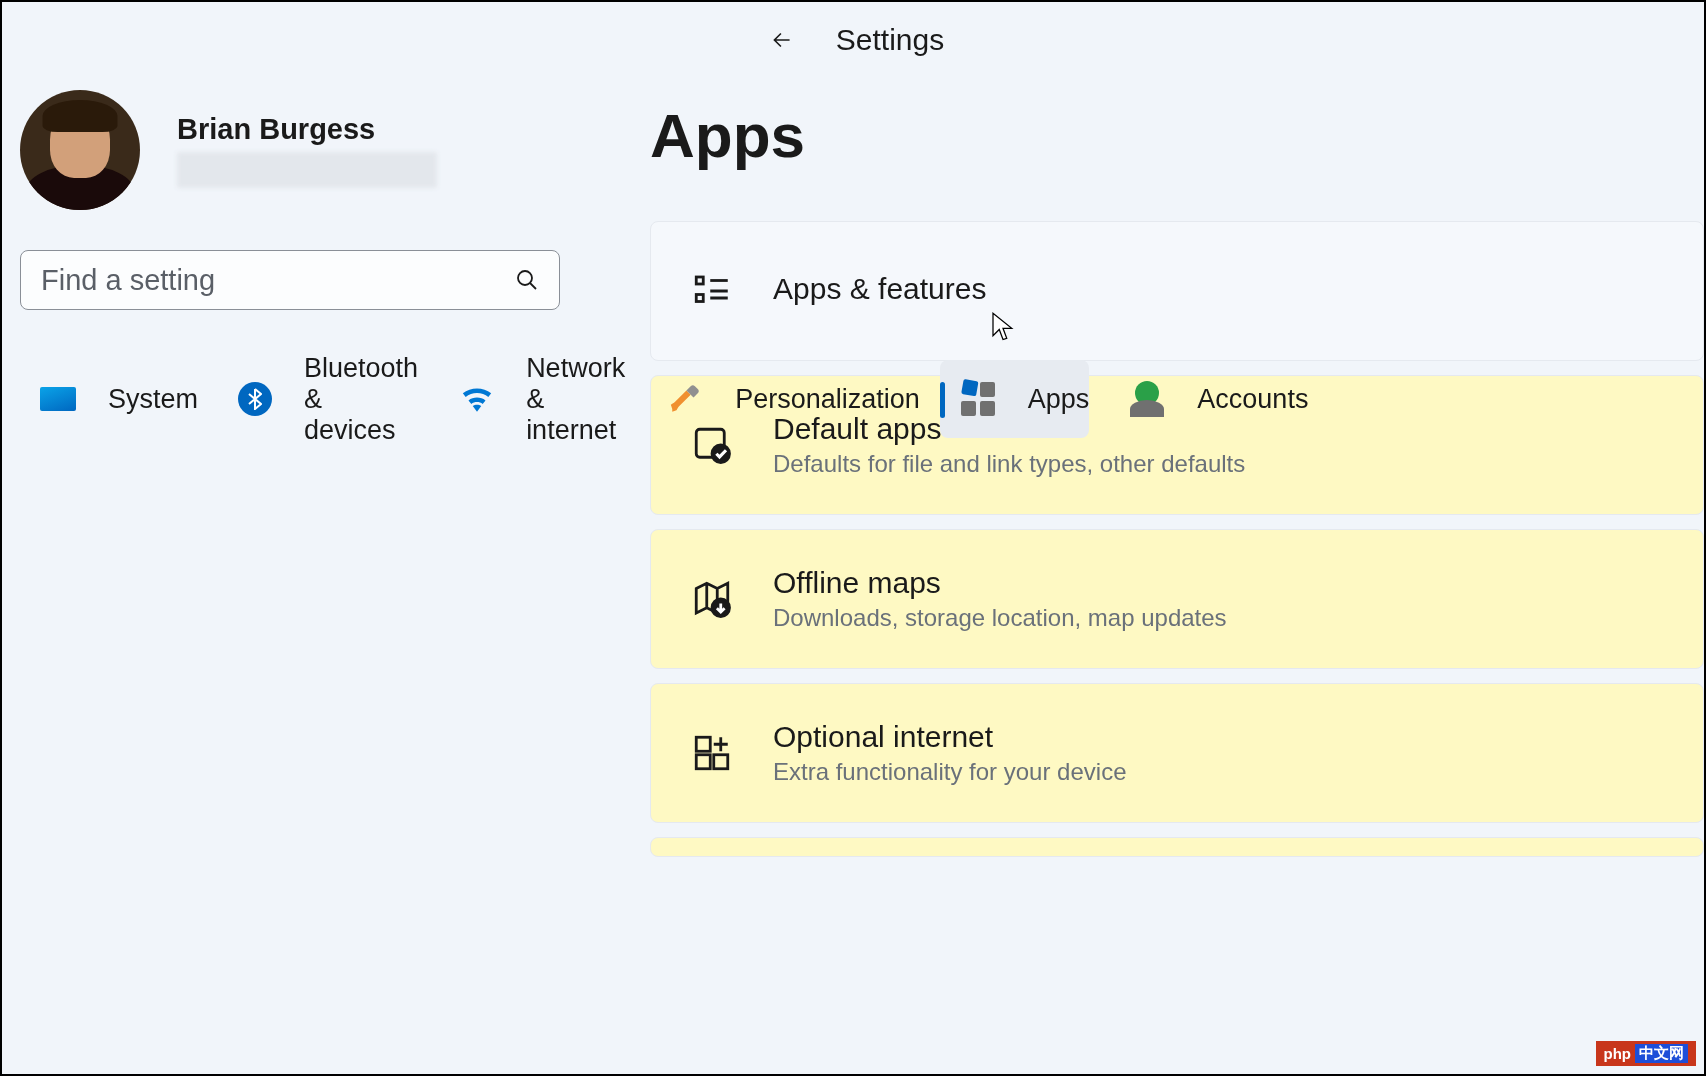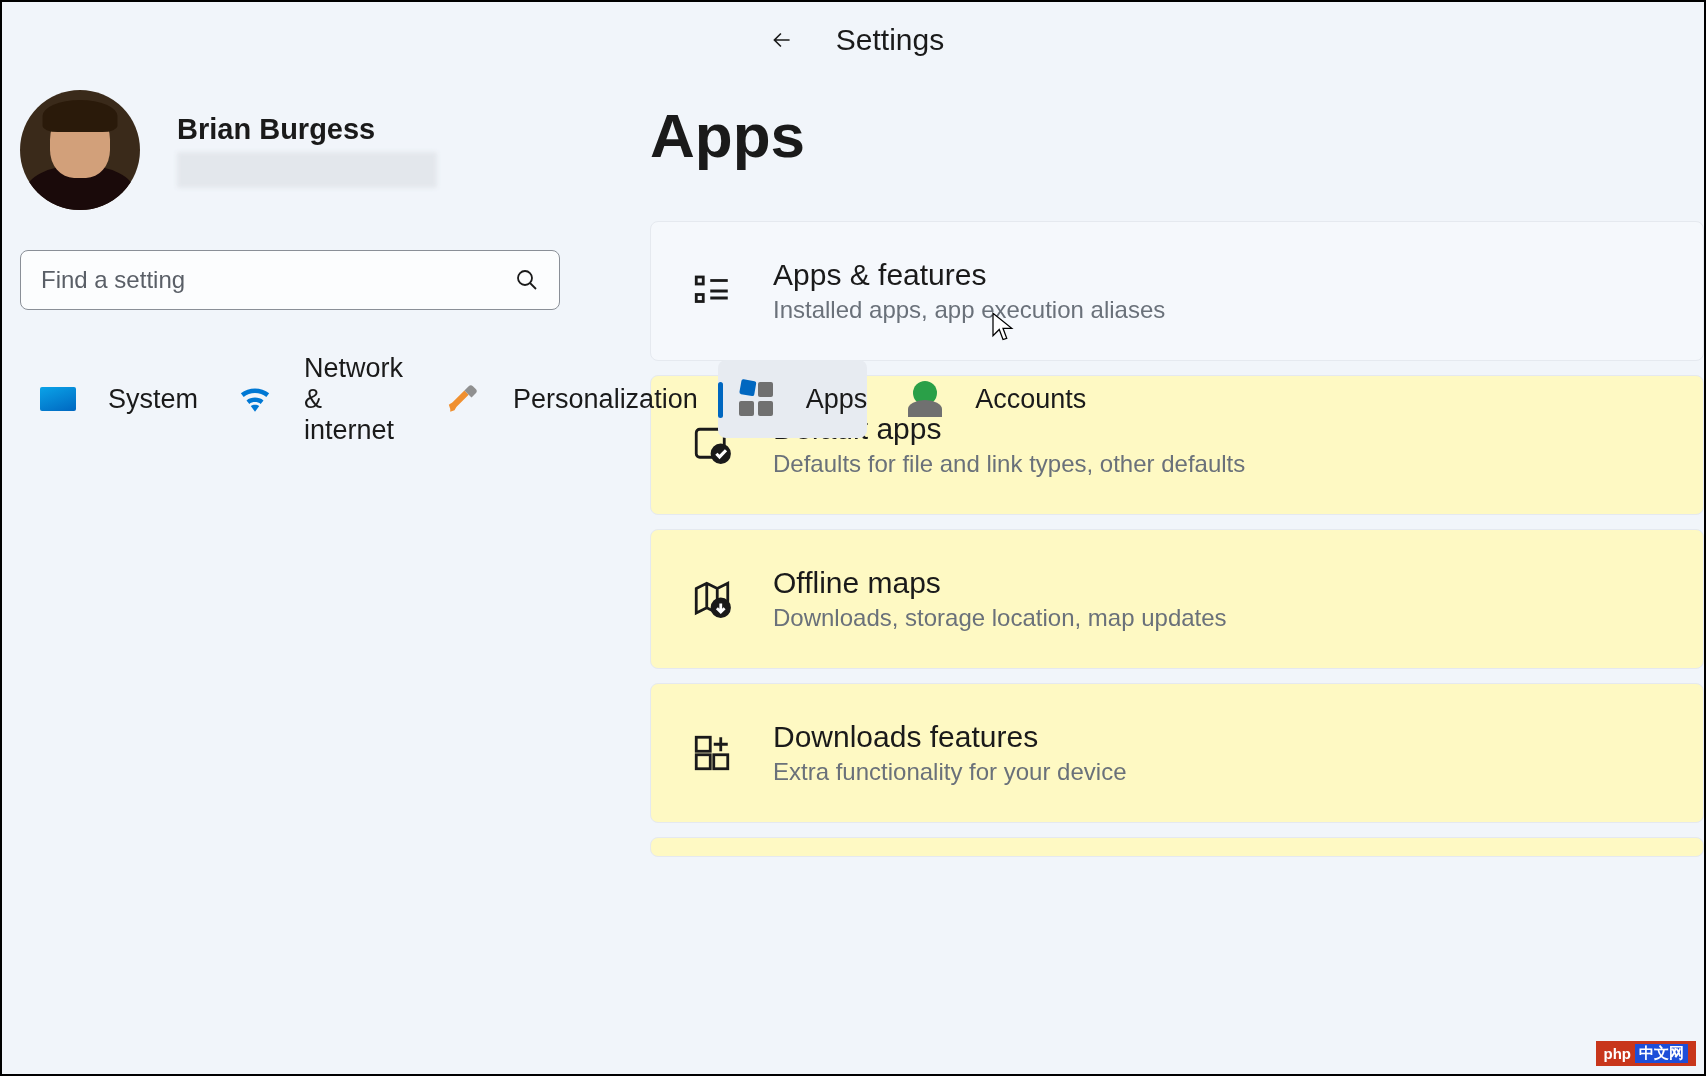--- a/index.html
+++ b/index.html
@@ -115,21 +115,21 @@
       display: flex;
       align-items: center;
       padding: 0 20px;
       margin-bottom: 50px;
     }
     .search-box input {
       flex: 1;
       border: none;
       outline: none;
       background: transparent;
-      font-size: 24px;
+      font-size: 29px;
       color: #5a5f67;
     }
     .search-box input::placeholder {
       color: #5a5f67;
     }
     .search-icon {
       width: 24px;
       height: 24px;
     }
     .nav {
@@ -292,20 +292,30 @@
 
     <div class="nav">
 
       <div class="nav-item">
         <div class="nav-icon">
             <div class="system-mon"></div>
           </div>
         <div class="nav-label">System</div>
       </div>
 
+      <div class="nav-item">
+        <div class="nav-icon">
+          <div class="bt-circle">
+              <svg width="14" height="22" viewBox="0 0 14 22" stroke="#fff" stroke-width="2" fill="none">
+                <path d="M7 1v20l6-5-12-10M7 1l6 5-12 10"></path>
+              </svg>
+            </div>
+        </div>
+        <div class="nav-label">Bluetooth &amp; devices</div>
+      </div>
 
       <div class="nav-item">
         <div class="nav-icon">
           <svg width="34" height="26" viewBox="0 0 24 18" fill="#0078d4">
               <path d="M12 18l-3-4c1.7-1.3 4.3-1.3 6 0l-3 4zm-6-8c3.3-2.7 8.7-2.7 12 0l-2 2.5c-2.2-1.8-5.8-1.8-8 0L6 10zm-4-5c5.5-4.5 14.5-4.5 20 0l-2 2.5c-4.4-3.6-11.6-3.6-16 0L2 5z"></path>
             </svg>
         </div>
         <div class="nav-label">Network &amp; internet</div>
       </div>
 
@@ -348,21 +358,20 @@
 
     <div class="card hovered">
       <svg class="card-icon" viewBox="0 0 24 24" fill="none" stroke="#1a1a1a" stroke-width="1.6">
           <rect x="3" y="4" width="4" height="4"></rect>
           <path d="M11 6h10"></path>
           <rect x="3" y="14" width="4" height="4"></rect>
           <path d="M11 12h10M11 16h10"></path>
         </svg>
       <div class="card-content">
         <div class="card-title">Apps &amp; features</div>
-        <div class="card-subtitle">Installed apps, app execution aliases</div>
       </div>
     </div>
 
     <div class="card">
       <svg class="card-icon" viewBox="0 0 24 24" fill="none" stroke="#1a1a1a" stroke-width="1.6">
           <rect x="3" y="3" width="16" height="16" rx="2"></rect>
           <circle cx="17" cy="17" r="5" fill="#1a1a1a"></circle>
           <path d="M14.5 17l1.8 1.8L20 15" stroke="#fff" stroke-width="1.8"></path>
         </svg>
       <div class="card-content">
@@ -384,21 +393,21 @@
     </div>
 
     <div class="card">
       <svg class="card-icon" viewBox="0 0 24 24" fill="none" stroke="#1a1a1a" stroke-width="1.6">
           <rect x="3" y="3" width="8" height="8"></rect>
           <rect x="3" y="13" width="8" height="8"></rect>
           <rect x="13" y="13" width="8" height="8"></rect>
           <path d="M17 3v8M13 7h8"></path>
         </svg>
       <div class="card-content">
-        <div class="card-title">Downloads features</div>
+        <div class="card-title">Optional internet</div>
         <div class="card-subtitle">Extra functionality for your device</div>
       </div>
     </div>
 
     <div class="card" style="height:20px;padding:0;"></div>
 
   </div>
 </div>
 
 <svg class="cursor" width="26" height="30" viewBox="0 0 20 24">

